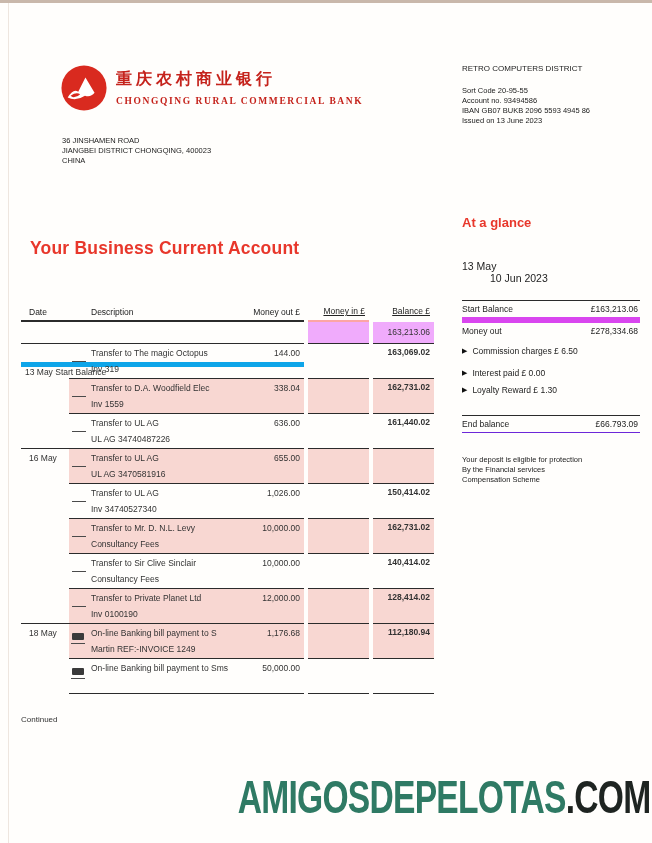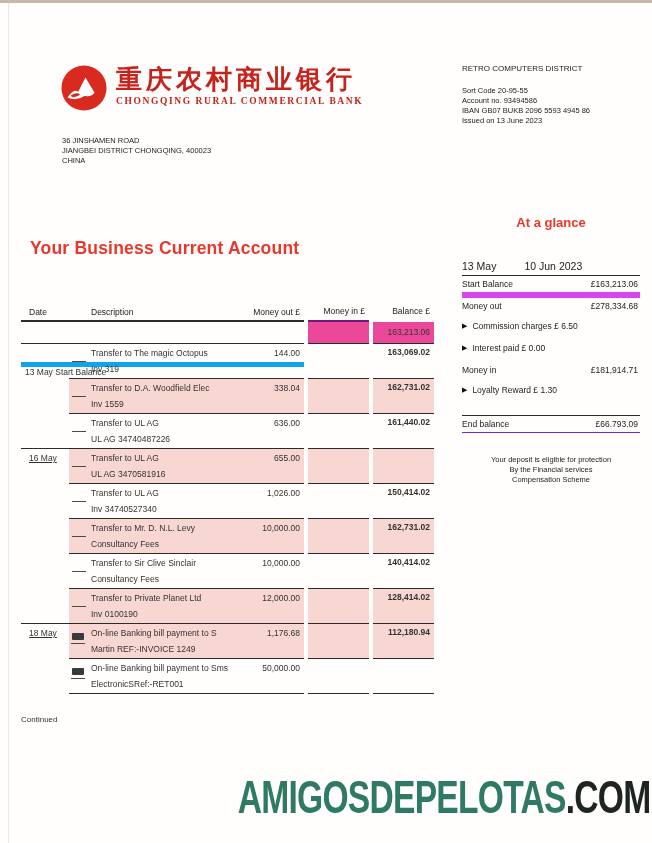--- a/index.html
+++ b/index.html
@@ -9,22 +9,22 @@
     background:#fffefc; overflow:hidden; color:#333;
   }
   .top-strip { position:absolute; top:0; left:0; width:652px; height:3px; background:#c9b8ab; }
   .left-rule { position:absolute; top:3px; left:8px; width:1px; height:840px; background:#eee6df; }
 
   
   .brand { position:absolute; left:60px; top:64px; display:flex; align-items:flex-start; }
   .logo-svg { width:48px; height:48px; flex:none; }
   .brand-text { margin-left:8px; padding-top:2px; }
   .bank-cn {
-    font-family:Liberation Serif, serif; font-weight:bold;
-    color:#c5231c; font-size:26px; line-height:28px; letter-spacing:4px; white-space:nowrap;
+    font-family:Liberation Mono, monospace; font-weight:bold;
+    color:#c5231c; font-size:16px; line-height:28px; letter-spacing:4px; white-space:nowrap;
   }
   .bank-en {
     font-family:"Liberation Serif", serif; font-weight:bold;
     color:#c5231c; font-size:9.5px; letter-spacing:1.6px; margin-top:2px; white-space:nowrap;
   }
   .address { position:absolute; left:62px; top:136px; font-size:7.5px; line-height:10px; color:#222; }
 
   
   .acct { position:absolute; left:462px; top:64px; font-size:7.5px; line-height:10px; color:#222; }
   .acct .name { margin-bottom:12px; font-size:8px; }
@@ -36,49 +36,49 @@
   .txn-table { position:absolute; left:21px; top:303px; width:413px; font-size:8.5px; color:#333; }
   .trow { display:flex; align-items:stretch; }
   .c-date { width:48px; flex:none; padding:4px 0 12px 8px; }
   .c-desc { width:235px; flex:none; position:relative; padding:3px 4px 0 22px; }
   .gap   { width:4px; flex:none; }
   .c-in  { width:61px; flex:none; text-align:right; padding:3px 4px 0 0; }
   .c-bal { width:61px; flex:none; text-align:right; padding:3px 4px 16px 0; }
 
   .thead { height:19px; font-size:8.5px; color:#222; }
   .thead .c-date, .thead .c-desc { border-bottom:2px solid #2b2b2b; }
-  .thead .c-in, .thead .c-bal { border-bottom:2px solid #701a75; }
+  .thead .c-in, .thead .c-bal { border-bottom:2px solid #fca5a5;text-decoration:underline; }
   .thead .c-desc { display:flex; justify-content:space-between; padding-top:4px; }
 
   .startrow { height:21px; }
   .startrow .c-main { width:283px; flex:none; background:#0ea5e9; padding:5px 4px 0 4px;margin-top:40px; }
-  .startrow .c-in, .startrow .c-bal { background:#ec4899; padding-top:5px; }
+  .startrow .c-in, .startrow .c-bal { background:#f0abfc; padding-top:5px; }
 
   .txnrow { height:35px; }
   .txnrow .c-desc { border-top:1.5px solid #2b2b2b; }
   .txnrow .c-in, .txnrow .c-bal { border-top:1.5px solid #2b2b2b;font-weight:bold; }
-  .txnrow.fullline .c-date { border-top:1.5px solid #2b2b2b;text-decoration:underline; }
+  .txnrow.fullline .c-date { border-top:1.5px solid #2b2b2b; }
   .txnrow.pink .c-desc, .txnrow.pink .c-in, .txnrow.pink .c-bal { background:#f8d7d2; }
 
   .dline1 { display:flex; justify-content:space-between; line-height:12px; }
   .dline2 { line-height:12px; margin-top:4px; }
 
   .row-icon { position:absolute; left:3px; }
   .icon-transfer { top:17px; width:14px; height:0; border-top:1px solid #4a4a4a; }
   .icon-online { top:9px; width:12px; height:7px; background:#3a3a3a; border-radius:1px; }
   .icon-online::after { content:""; position:absolute; left:-1px; top:10px; width:14px; height:1px; background:#4a4a4a; }
 
   .closing { height:0; }
   .closing .c-desc, .closing .c-in, .closing .c-bal { border-top:1.5px solid #2b2b2b; padding:0; }
   .continued { text-align:left; font-size:8px; color:#333; margin-top:22px; padding-right:1px; }
 
   
-  .glance { position:absolute; left:462px; top:215px; width:178px; font-size:8.5px; color:#222;text-align:center; }
+  .glance { position:absolute; left:462px; top:215px; width:178px; font-size:8.5px; color:#222; }
   .g-title { color:#e8372b; font-size:13px; font-weight:bold; }
-  .g-range { display:flex; margin-top:30px; font-size:10.5px; padding-bottom:3px; border-bottom:1.5px solid #2b2b2b; }
+  .g-range { display:flex; margin-top:30px; font-size:10.5px; padding-bottom:16px; border-bottom:1.5px solid #2b2b2b;flex-direction:column; }
   .g-range .g-end { margin-left:28px; }
   .g-pair { display:flex; justify-content:space-between; padding:3px 2px 3px 0; }
   .g-pair.lined { border-bottom:6px solid #d946ef; }
   .g-bullet { margin-top:7px; display:flex; align-items:center; }
   .g-bullet .tri { font-size:7px; margin-right:5px; color:#111; }
   .g-bullet.lined { border-bottom:1px solid #2b2b2b; padding-bottom:20px; }
   .g-moneyin { margin-top:9px; }
   .g-end-row { border-bottom:1px solid #6d28d9; }
   .g-note { margin-top:22px; font-size:7.5px; line-height:10px; color:#222; }
 
@@ -292,21 +292,20 @@
     </div>
 
     <div class="trow txnrow">
       <div class="c-date"></div>
       <div class="c-desc">
         <span class="row-icon icon-online"></span>
         <div class="dline1">
             <span>On-line Banking bill payment to Sms</span>
             <span>50,000.00</span>
           </div>
-        <div class="dline2">ElectronicSRef:-RET001</div>
       </div>
       <div class="gap"></div>
       <div class="c-in"></div>
       <div class="gap"></div>
       <div class="c-bal"></div>
     </div>
 
     <div class="trow closing">
       <div class="c-date"></div>
       <div class="c-desc"></div>
@@ -334,24 +333,20 @@
       <span>£278,334.68</span>
     </div>
     <div class="g-bullet">
       <span class="tri">▶</span>
       <span>Commission charges £ 6.50</span>
     </div>
     <div class="g-bullet" style="margin-top:12px;">
       <span class="tri">▶</span>
       <span>Interest paid £ 0.00</span>
     </div>
-    <div class="g-pair g-moneyin">
-      <span>Money in</span>
-      <span>£181,914.71</span>
-    </div>
     <div class="g-bullet lined">
       <span class="tri">▶</span>
       <span>Loyalty Reward £ 1.30</span>
     </div>
     <div class="g-pair g-end-row">
       <span>End balance</span>
       <span>£66.793.09</span>
     </div>
     <div class="g-note">
       <div>Your deposit is eligible for protection</div>

